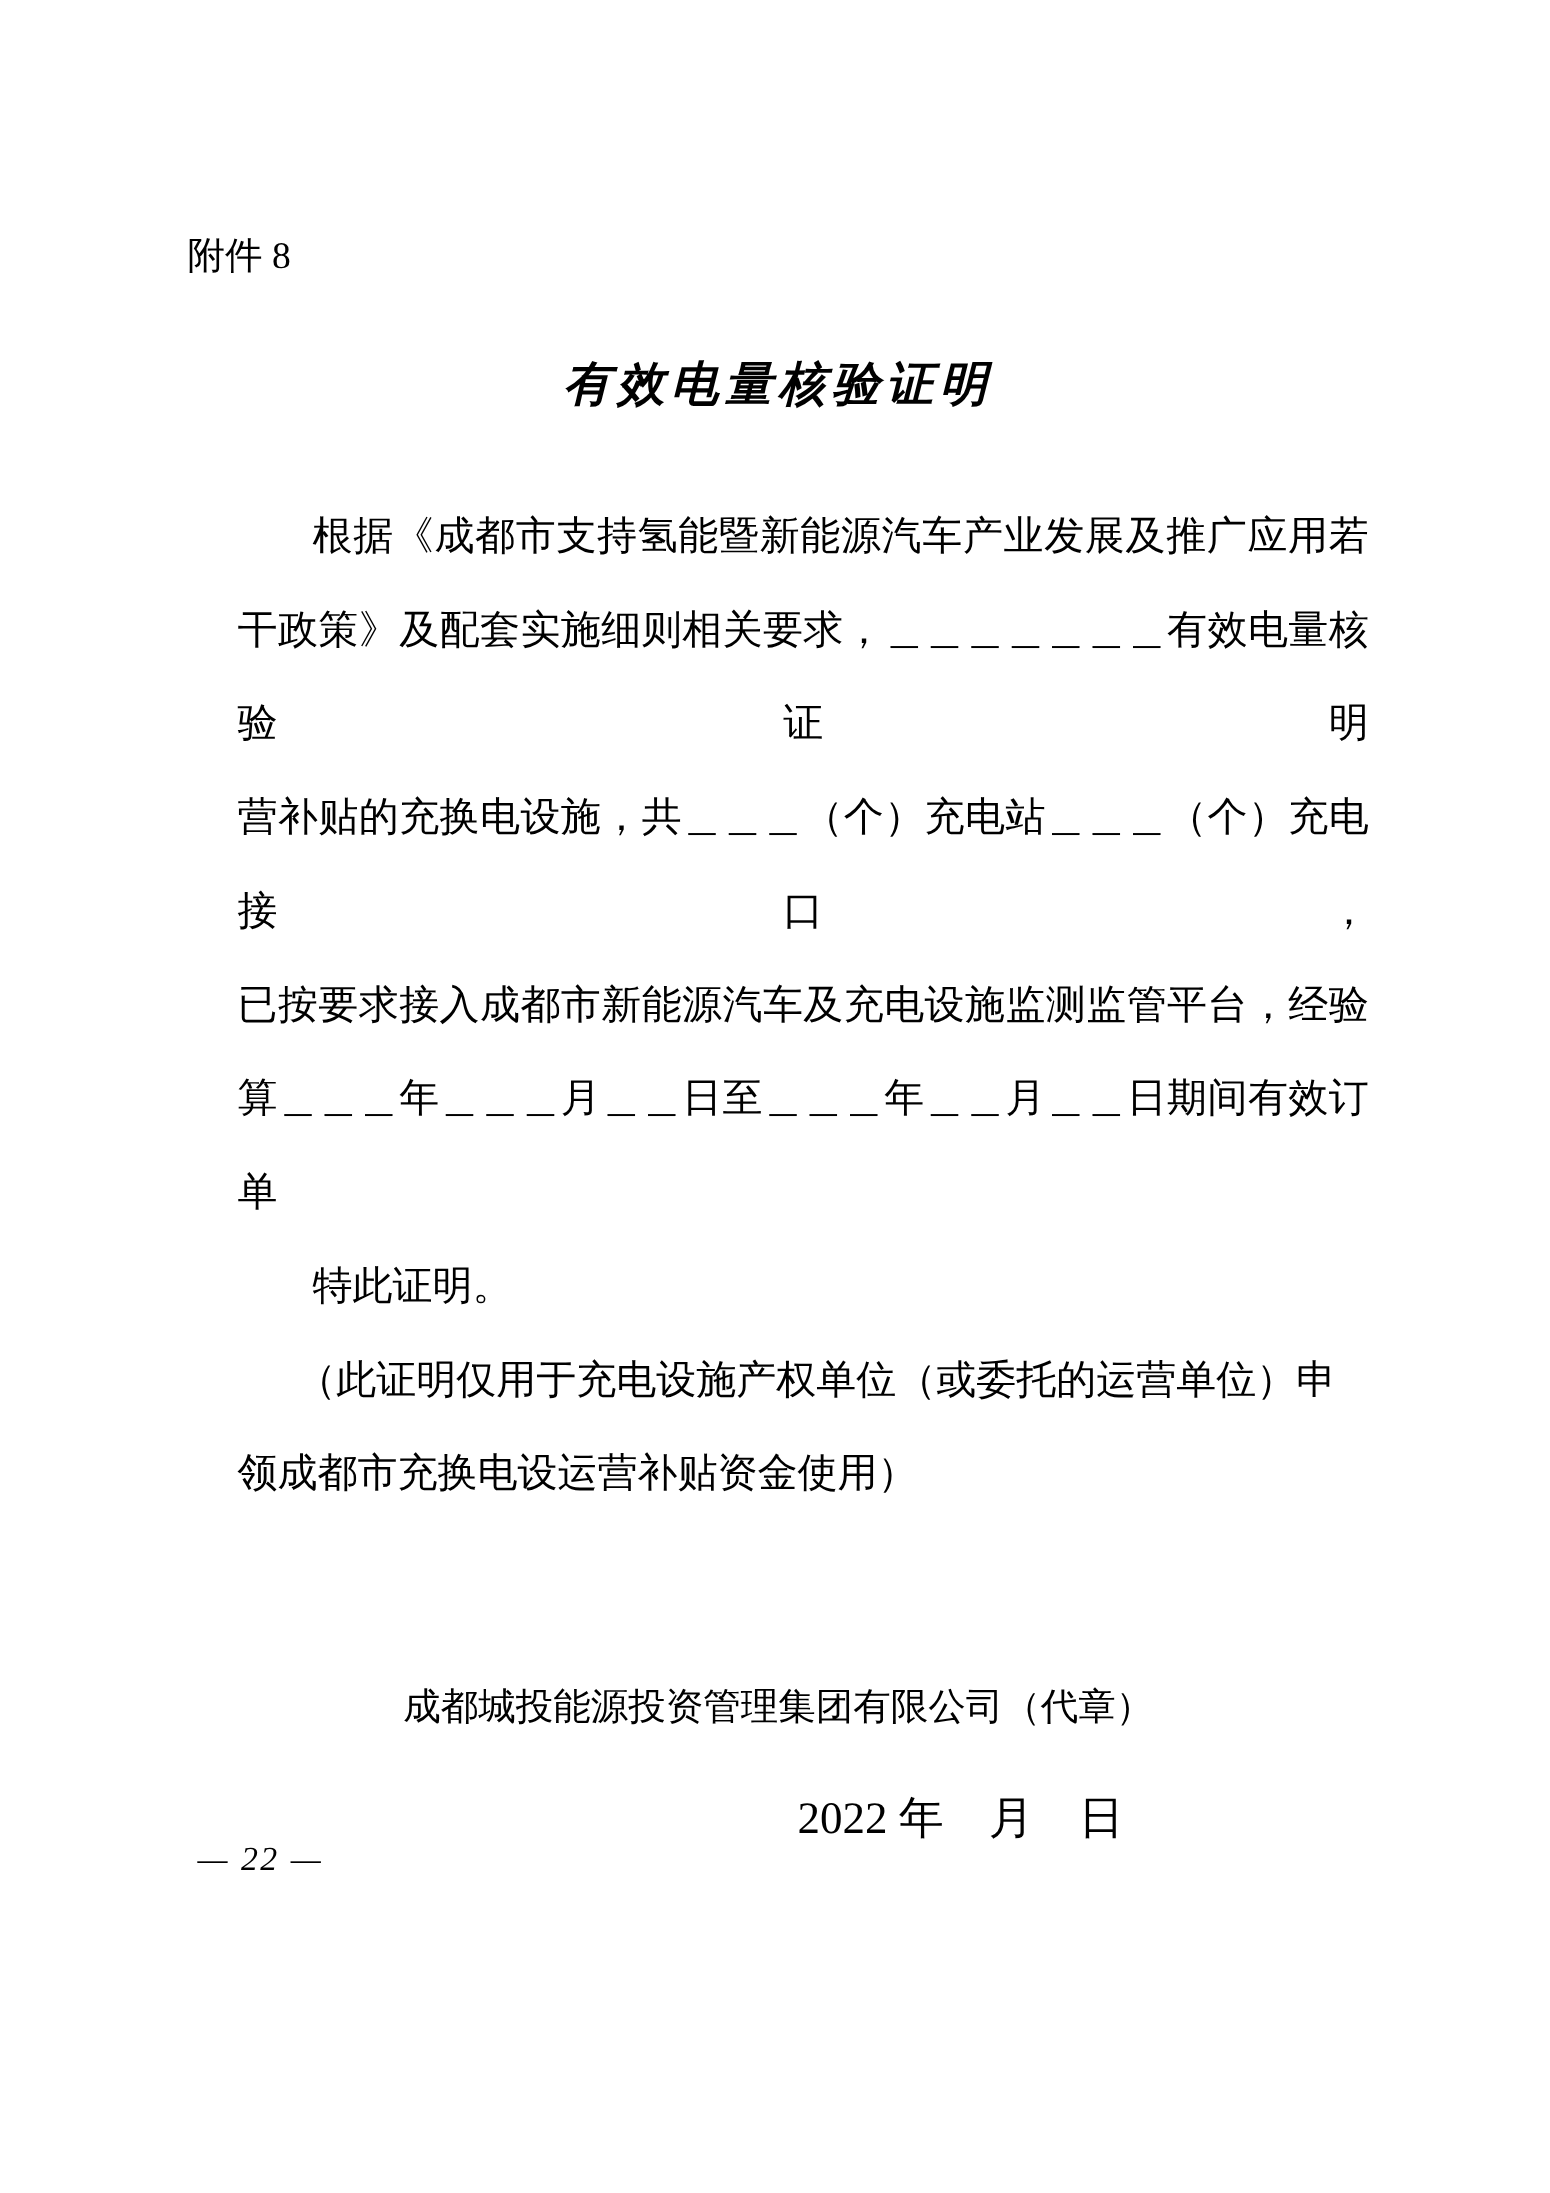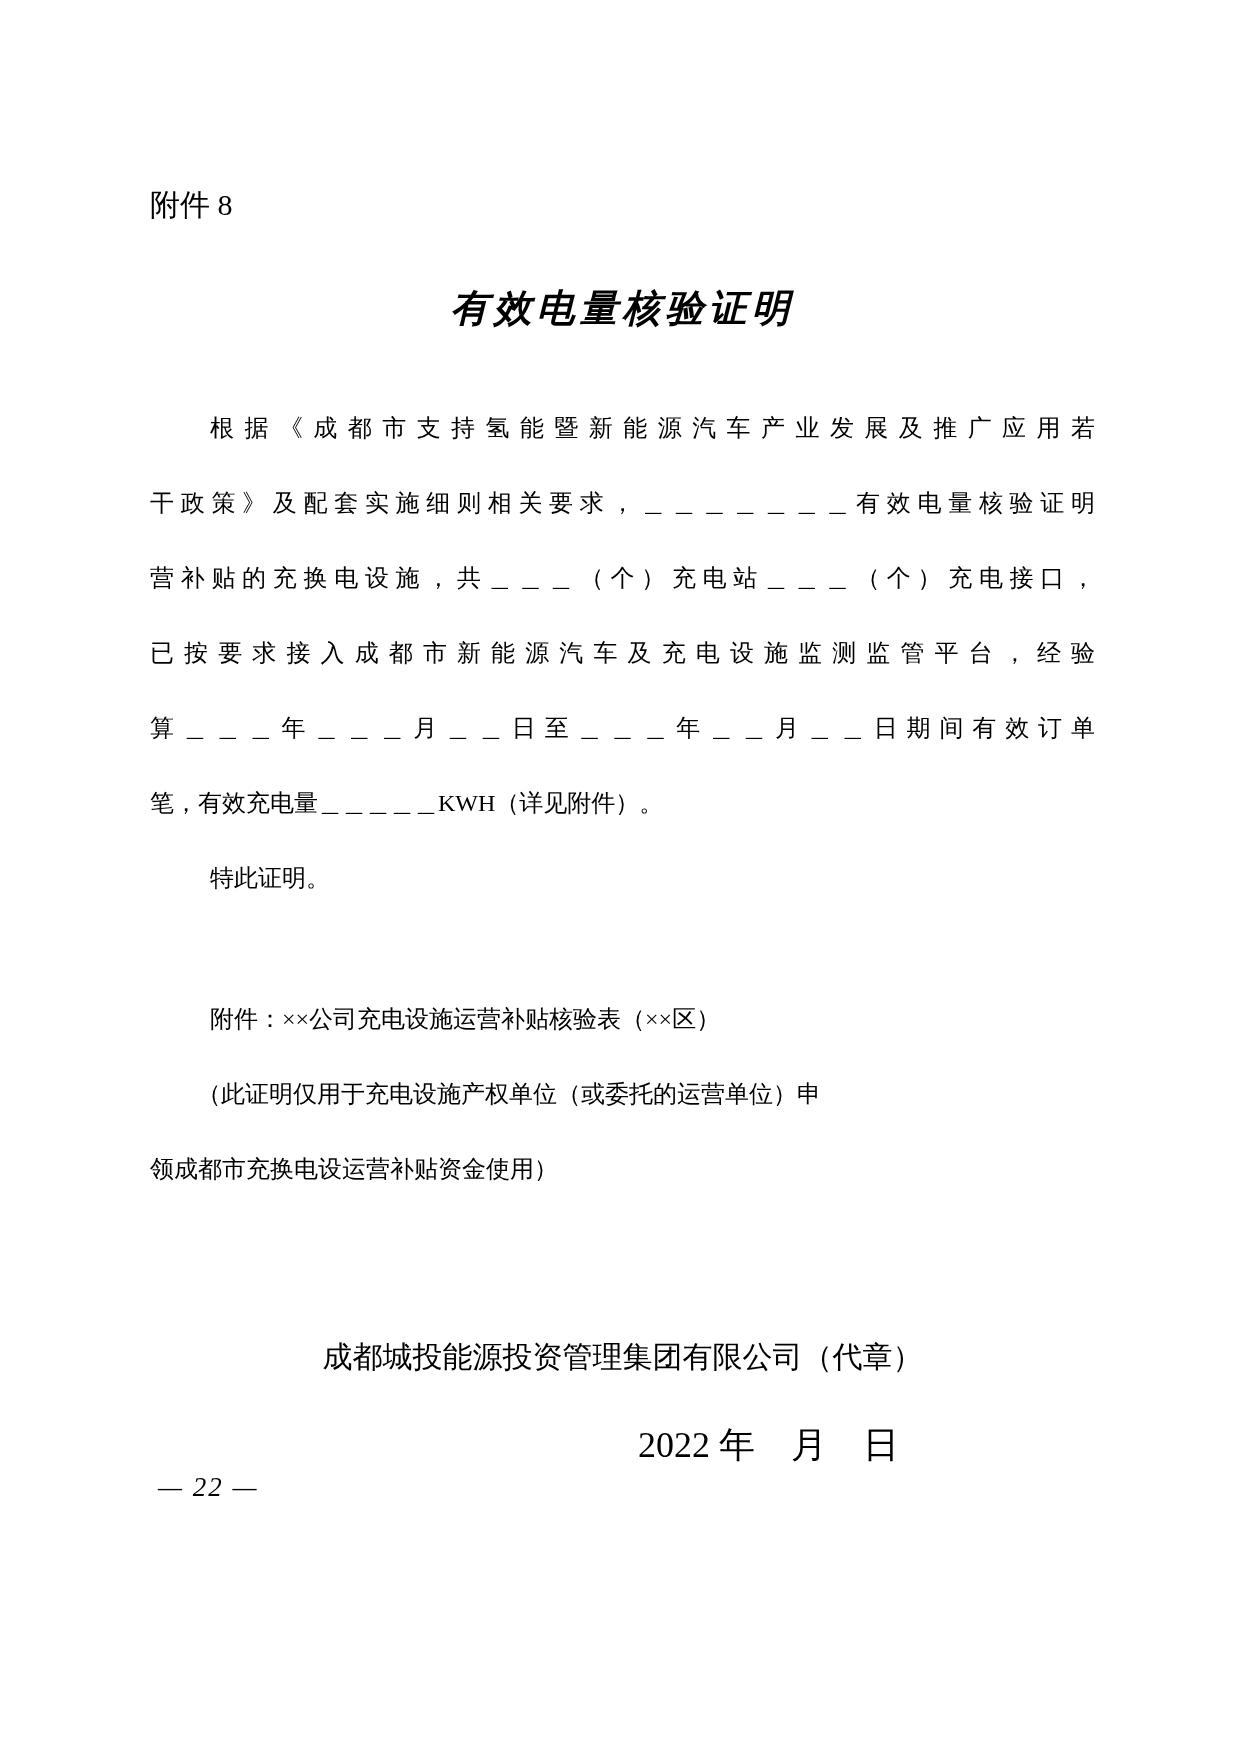--- a/index.html
+++ b/index.html
@@ -24,23 +24,24 @@
   .doc-title {
     font-size: 38px;
     font-weight: bold;
     font-style: italic;           
     text-align: center;
     line-height: 62px;
     letter-spacing: 5px;
   }
   .doc-title.second { margin-bottom: 52px; }
   .body-line {
-    font-size: 24px;
+    font-size: 32px;
     line-height: 75px;
     white-space: nowrap;
+    margin-left: 40px;
   }
   .jline {
     white-space: normal;
     text-align: justify;
     text-align-last: justify;
   }
   .indent { padding-left: 60px; }
   .indent-sm { padding-left: 47px; }
   .gap-top { margin-top: 66px; }
   .signature-line {
@@ -70,25 +71,23 @@
 
   <div class="attachment-label">附件 8</div>
 
   <div class="doc-title second">有效电量核验证明</div>
 
   <div class="body-line jline indent">根据《成都市支持氢能暨新能源汽车产业发展及推广应用若</div>
   <div class="body-line jline">干政策》及配套实施细则相关要求，＿＿＿＿＿＿＿有效电量核验证明</div>
   <div class="body-line jline">营补贴的充换电设施，共＿＿＿（个）充电站＿＿＿（个）充电接口，</div>
   <div class="body-line jline">已按要求接入成都市新能源汽车及充电设施监测监管平台，经验</div>
   <div class="body-line jline">算＿＿＿年＿＿＿月＿＿日至＿＿＿年＿＿月＿＿日期间有效订单</div>
-  <div class="body-line">笔，有效充电量＿＿＿＿＿KWH（详见附件）。</div>
 
   <div class="body-line indent">特此证明。</div>
 
-  <div class="body-line indent gap-top">附件：××公司充电设施运营补贴核验表（××区）</div>
 
   <div class="body-line indent-sm">（此证明仅用于充电设施产权单位（或委托的运营单位）申</div>
   <div class="body-line">领成都市充换电设运营补贴资金使用）</div>
 
   <div class="signature-line">成都城投能源投资管理集团有限公司（代章）</div>
 
   <div class="date-line">2022 年　月　日</div>
 
 </div>
 

